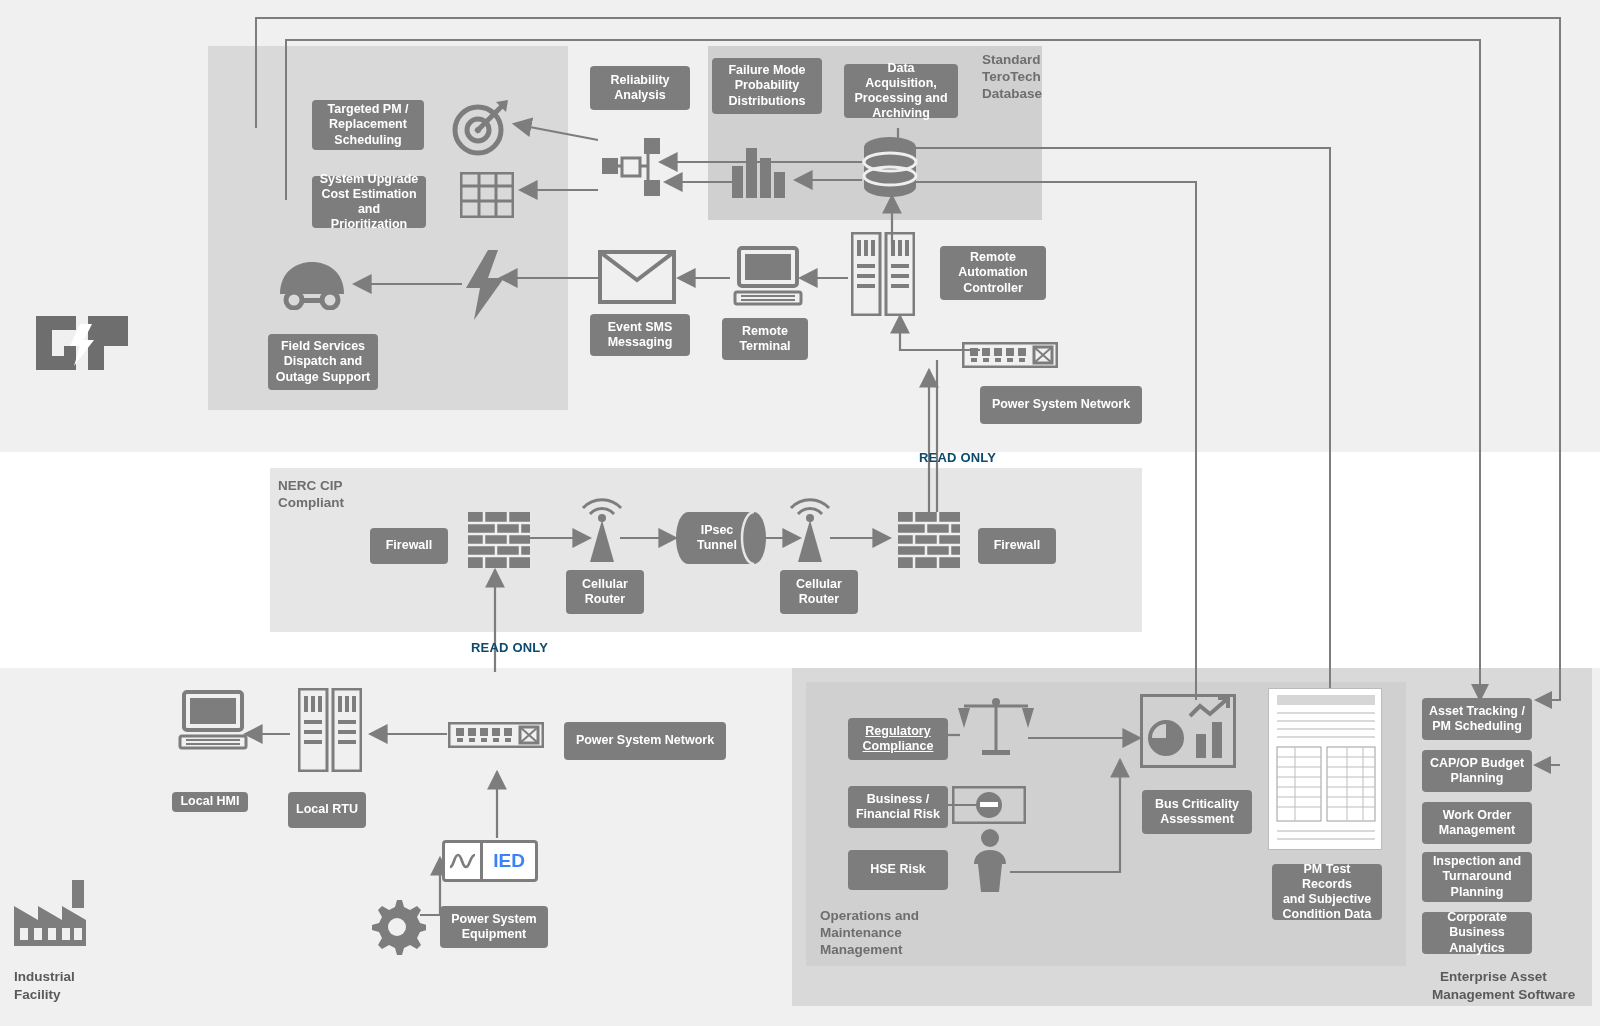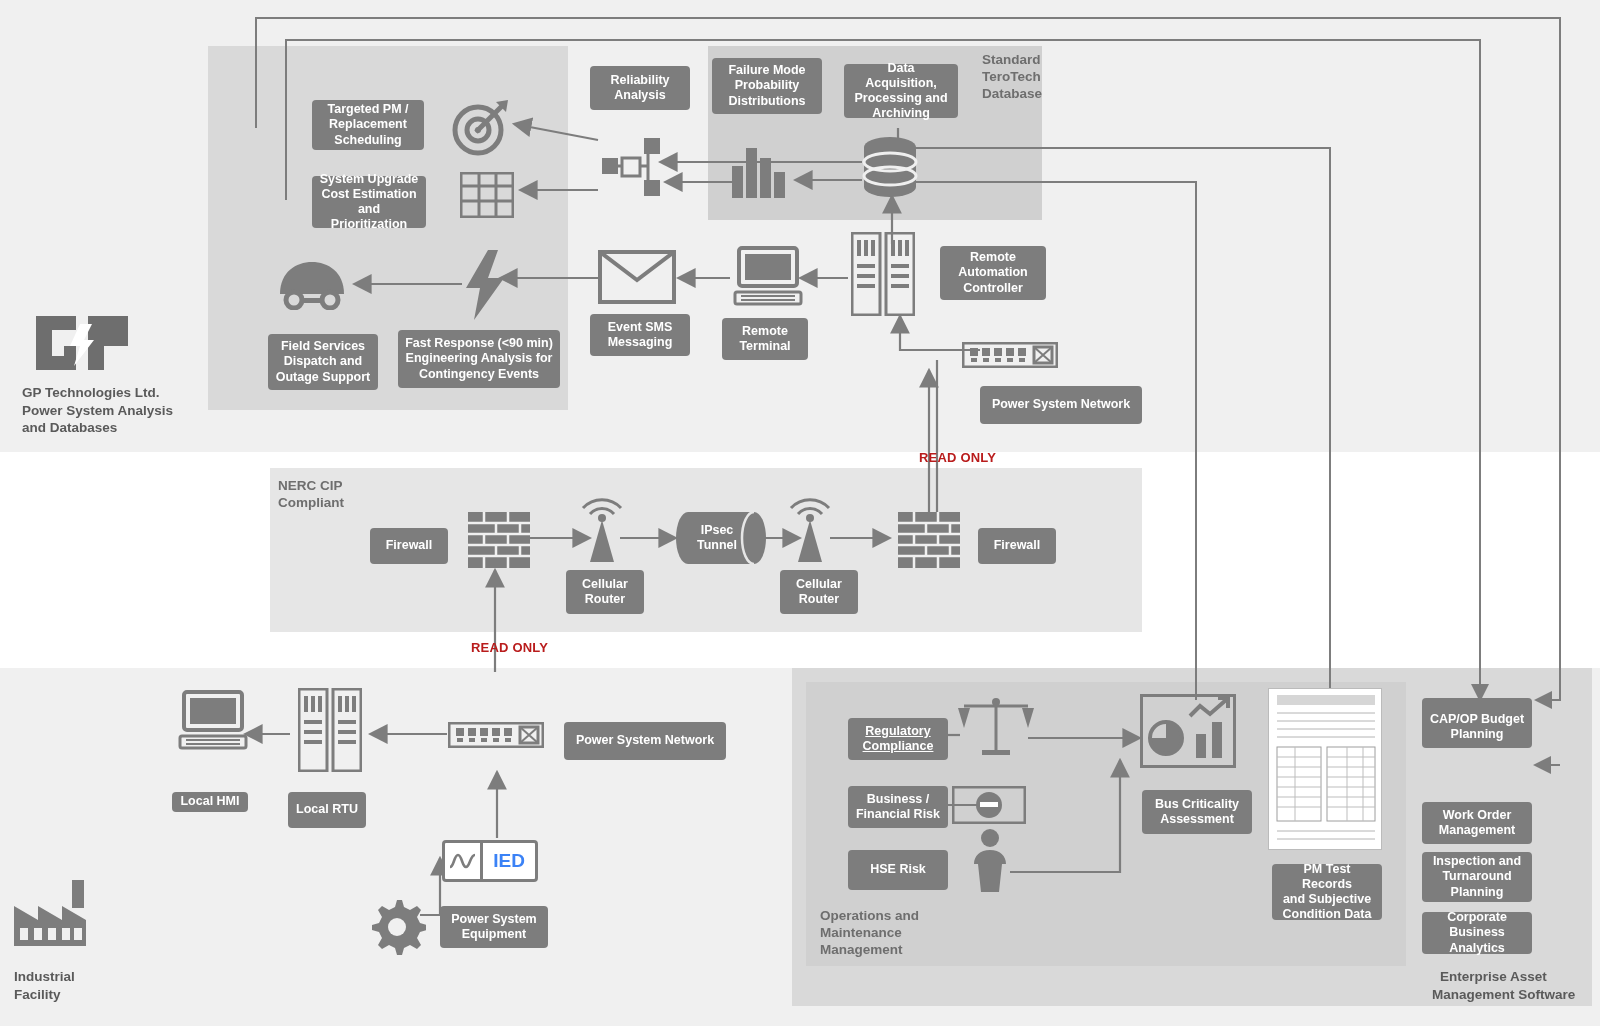--- a/index.html
+++ b/index.html
@@ -59,21 +59,21 @@
   }
   .caption {
     position: absolute;
     color: #5a5a5a;
     font-size: 13.5px;
     font-weight: bold;
     line-height: 1.3;
   }
   .ro-label {
     position: absolute;
-    color: #b91c1c;
+    color: #0c4a6e;
     font-size: 13px;
     font-weight: bold;
     letter-spacing: .2px;
     padding-left: 13px;
   }
   .bullets {
     position: absolute;
     background: #7d7d7d;
     color: #fff;
     border-radius: 5px;
@@ -213,25 +213,20 @@
       <path d="M1560,240 L1560,700 L1536,700" marker-end="url(#arrow)"></path>
 
       <path d="M1560,765 L1535,765" marker-end="url(#arrow)"></path>
     </g>
   </svg>
 
   <div class="zlabel" style="left:982px;top:52px;width:120px;">
     <span style="white-space:pre-line;">Standard
 TeroTech
 Database</span>
-  </div>
-  <div class="caption" style="left:22px;top:384px;width:200px;">
-    <span style="white-space:pre-line;">GP Technologies Ltd.
-Power System Analysis
-and Databases</span>
   </div>
   <div class="zlabel" style="left:278px;top:478px;width:160px;">
     <span style="white-space:pre-line;">NERC CIP
 Compliant</span>
   </div>
   <div class="caption" style="left:14px;top:968px;width:160px;">
     <span style="white-space:pre-line;">Industrial
 Facility</span>
   </div>
   <div class="zlabel" style="left:820px;top:908px;width:180px;">
@@ -383,25 +378,20 @@
   </div>
   <div class="node" style="left:844px;top:64px;width:114px;height:54px;">
     <span style="white-space:pre-line;">Data Acquisition,
 Processing and
 Archiving</span>
   </div>
   <div class="node" style="left:268px;top:334px;width:110px;height:56px;">
     <span style="white-space:pre-line;">Field Services
 Dispatch and
 Outage Support</span>
-  </div>
-  <div class="node" style="left:398px;top:330px;width:162px;height:58px;">
-    <span style="white-space:pre-line;">Fast Response (&lt;90 min)
-Engineering Analysis for
-Contingency Events</span>
   </div>
   <div class="node" style="left:590px;top:314px;width:100px;height:42px;">
     <span style="white-space:pre-line;">Event SMS
 Messaging</span>
   </div>
   <div class="node" style="left:722px;top:318px;width:86px;height:42px;">
     <span style="white-space:pre-line;">Remote
 Terminal</span>
   </div>
   <div class="node" style="left:940px;top:246px;width:106px;height:54px;">
@@ -709,21 +699,21 @@
   <div class="node" style="left:1272px;top:864px;width:110px;height:56px;">
     <span style="white-space:pre-line;">PM Test Records
 and Subjective
 Condition Data</span>
   </div>
 
   <div class="node" style="left:1422px;top:698px;width:110px;height:42px;">
     <span style="white-space:pre-line;">Asset Tracking /
 PM Scheduling</span>
   </div>
-  <div class="node" style="left:1422px;top:706px;width:110px;height:42px;">
+  <div class="node" style="left:1422px;top:750px;width:110px;height:42px;">
     <span style="white-space:pre-line;">CAP/OP Budget
 Planning</span>
   </div>
   <div class="node" style="left:1422px;top:802px;width:110px;height:42px;">
     <span style="white-space:pre-line;">Work Order
 Management</span>
   </div>
   <div class="node" style="left:1422px;top:852px;width:110px;height:50px;">
     <span style="white-space:pre-line;">Inspection and
 Turnaround

